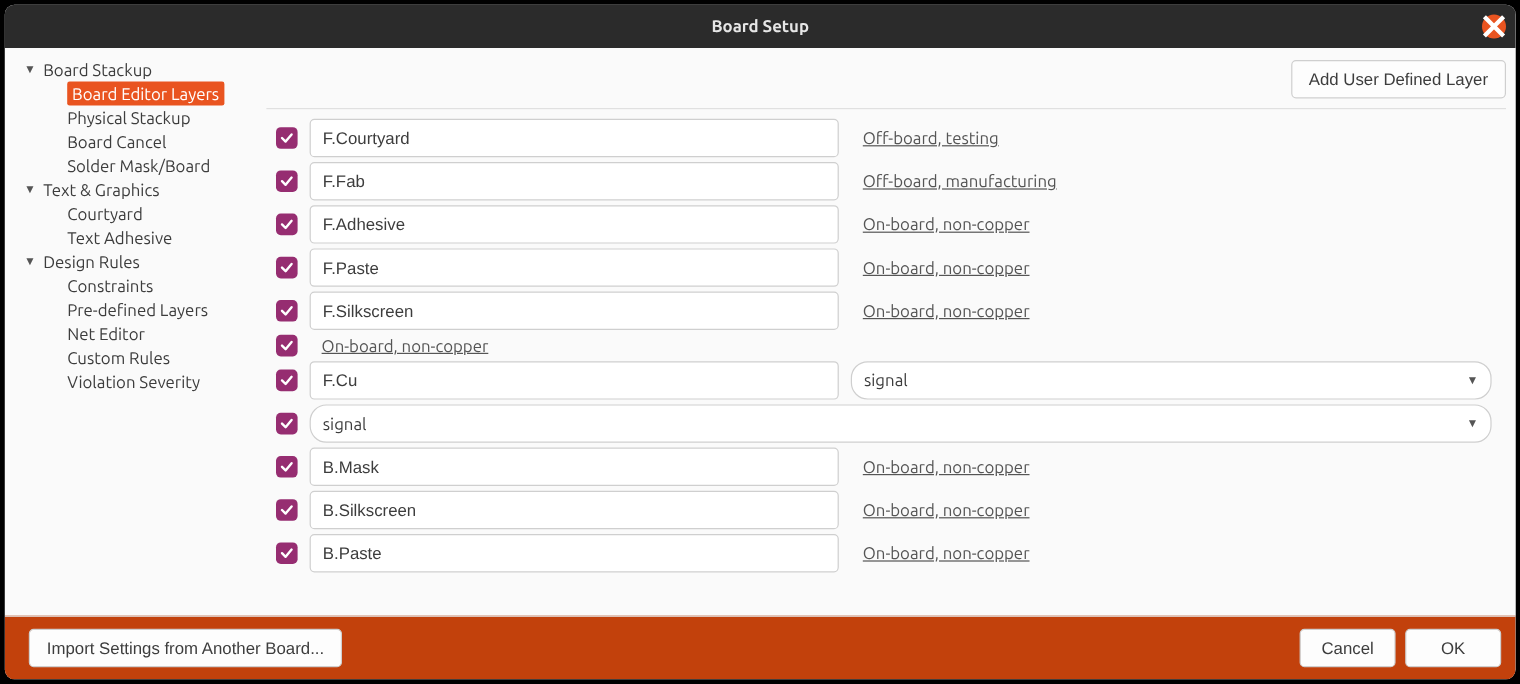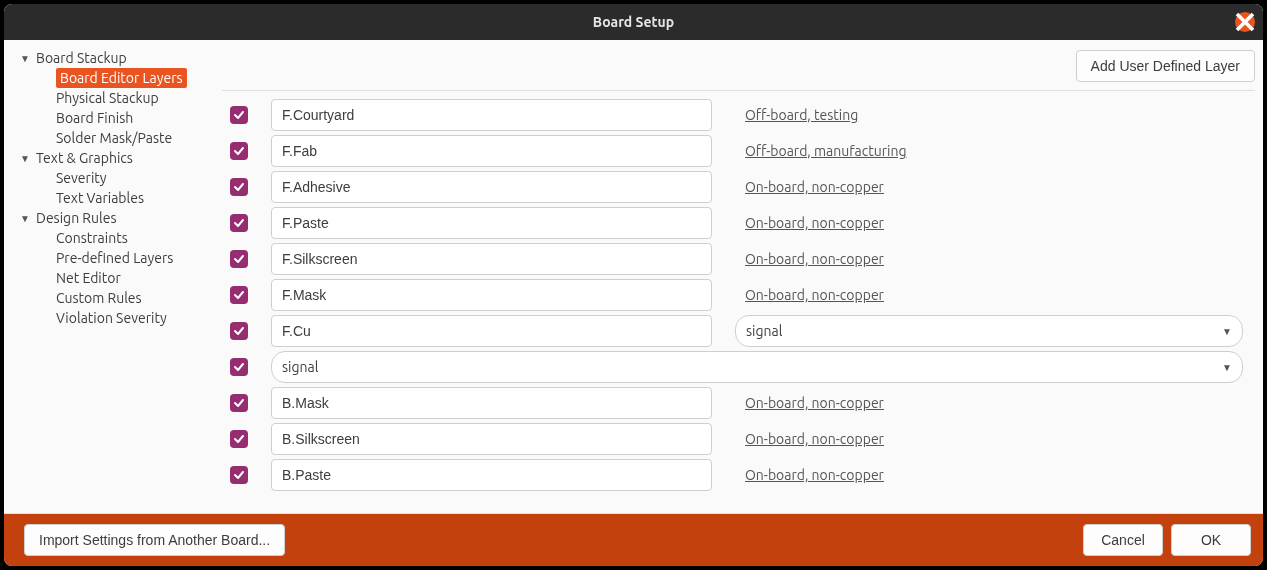--- a/index.html
+++ b/index.html
@@ -109,21 +109,21 @@
   }
   .layers {
     flex: 1;
     overflow-y: auto;
     padding-top: 6px;
     padding-right: 8px;
   }
   .layer-row {
     display: flex;
     align-items: center;
-    gap: 23px;
+    gap: 10px;
     padding: 2px 0;
   }
   .chk {
     width: 18px;
     height: 18px;
     border-radius: 4px;
     background: #962d71;
     display: flex;
     align-items: center;
     justify-content: center;
@@ -199,28 +199,28 @@
 
   <div class="body">
 
     <div class="sidebar" id="sidebar">
         <div class="tree-section">
           <span class="arrow">▼</span>
           <span>Board Stackup</span>
         </div>
         <div class="tree-item selected"><span>Board Editor Layers</span></div>
         <div class="tree-item"><span>Physical Stackup</span></div>
-        <div class="tree-item"><span>Board Finish</span></div>
-        <div class="tree-item"><span>Solder Mask/Paste</span></div>
+        <div class="tree-item"><span>Board Cancel</span></div>
+        <div class="tree-item"><span>Solder Mask/Board</span></div>
         <div class="tree-section">
           <span class="arrow">▼</span>
           <span>Text &amp; Graphics</span>
         </div>
-        <div class="tree-item"><span>Severity</span></div>
-        <div class="tree-item"><span>Text Variables</span></div>
+        <div class="tree-item"><span>Courtyard</span></div>
+        <div class="tree-item"><span>Text Adhesive</span></div>
         <div class="tree-section">
           <span class="arrow">▼</span>
           <span>Design Rules</span>
         </div>
         <div class="tree-item"><span>Constraints</span></div>
         <div class="tree-item"><span>Pre-defined Layers</span></div>
         <div class="tree-item"><span>Net Editor</span></div>
         <div class="tree-item"><span>Custom Rules</span></div>
         <div class="tree-item"><span>Violation Severity</span></div>
       </div>
@@ -274,21 +274,20 @@
             </div>
             <input class="layer-input" value="F.Silkscreen" style="">
             <div class="layer-type">On-board, non-copper</div>
           </div>
           <div class="layer-row">
             <div class="chk">
               <svg viewBox="0 0 12 12">
                 <path d="M2 6 L5 9 L10 3" stroke="#fff" stroke-width="2" fill="none" stroke-linecap="round" stroke-linejoin="round"></path>
               </svg>
             </div>
-            <input class="layer-input" value="F.Mask" style="">
             <div class="layer-type">On-board, non-copper</div>
           </div>
           <div class="layer-row">
             <div class="chk">
               <svg viewBox="0 0 12 12">
                 <path d="M2 6 L5 9 L10 3" stroke="#fff" stroke-width="2" fill="none" stroke-linecap="round" stroke-linejoin="round"></path>
               </svg>
             </div>
             <input class="layer-input" value="F.Cu" style="">
             <div class="layer-select">

